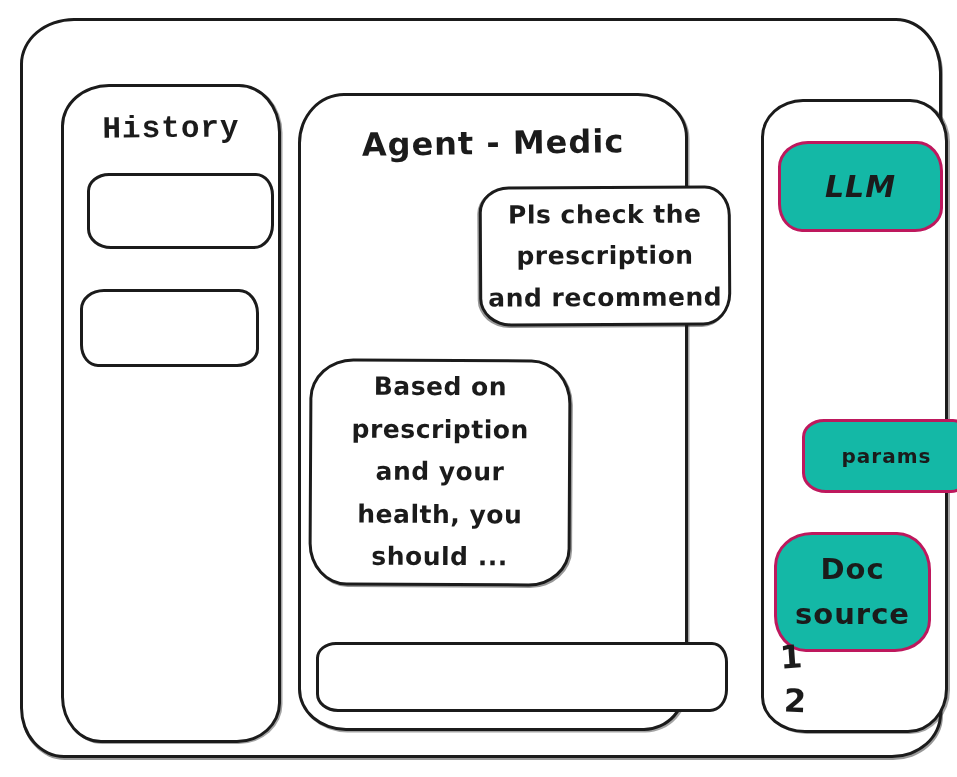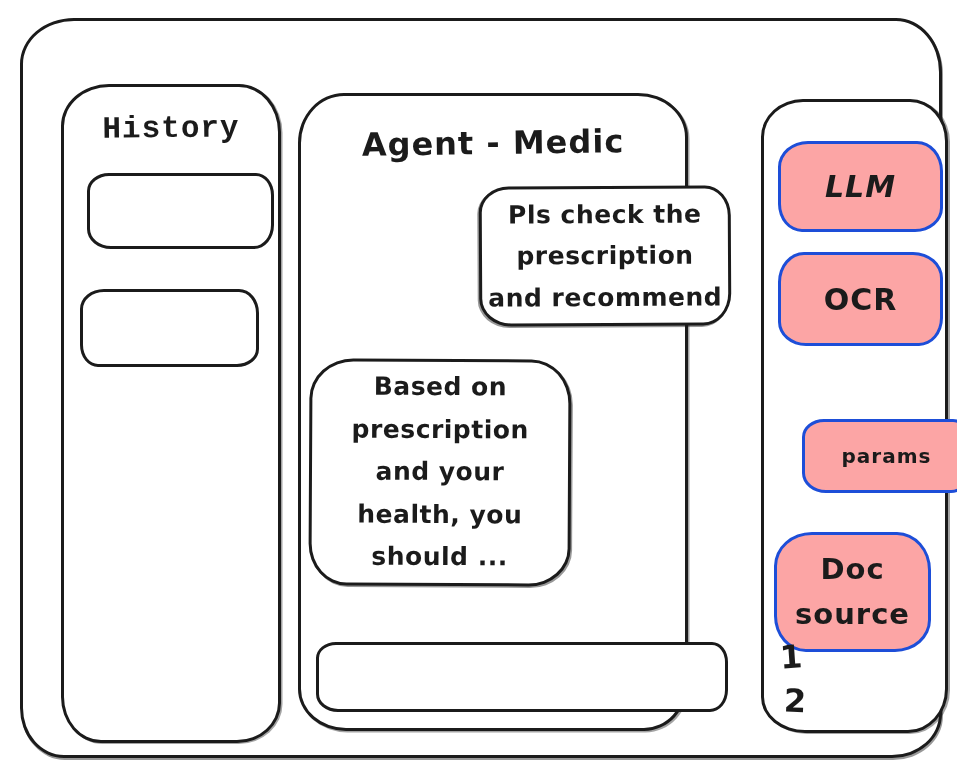--- a/index.html
+++ b/index.html
@@ -120,22 +120,22 @@
   }
   
   .tools-panel {
     left: 738px; top: 78px; width: 187px; height: 634px;
     border-radius: 42px 38px 40px 44px / 38px 42px 44px 36px;
     box-shadow: 2px 1px 0 0 rgba(27,27,27,0.4);
   }
   .tool-button {
     position: absolute;
     box-sizing: border-box;
-    border: 3px solid #1d4ed8;
-    background: #fca5a5;
+    border: 3px solid #be185d;
+    background: #14b8a6;
     font-family: "DejaVu Sans", sans-serif;
     font-weight: 700;
     color: #1b1b1b;
     letter-spacing: 1px;
     cursor: pointer;
     display: flex;
     align-items: center;
     justify-content: center;
     text-align: center;
     white-space: pre-line;
@@ -197,21 +197,20 @@
 prescription
 and your
 health, you
 should ...</div>
 
       <input class="message-input" type="text" value="" style="">
     </div>
 
     <div class="sketch tools-panel">
       <button class="tool-button tool-llm">LLM</button>
-      <button class="tool-button tool-ocr">OCR</button>
       <button class="tool-button tool-params">params</button>
       <button class="tool-button tool-docsource">Doc
 source</button>
       <div class="doc-number doc-number-1">1</div>
       <div class="doc-number doc-number-2">2</div>
     </div>
 
   </div>
 </div>
 

